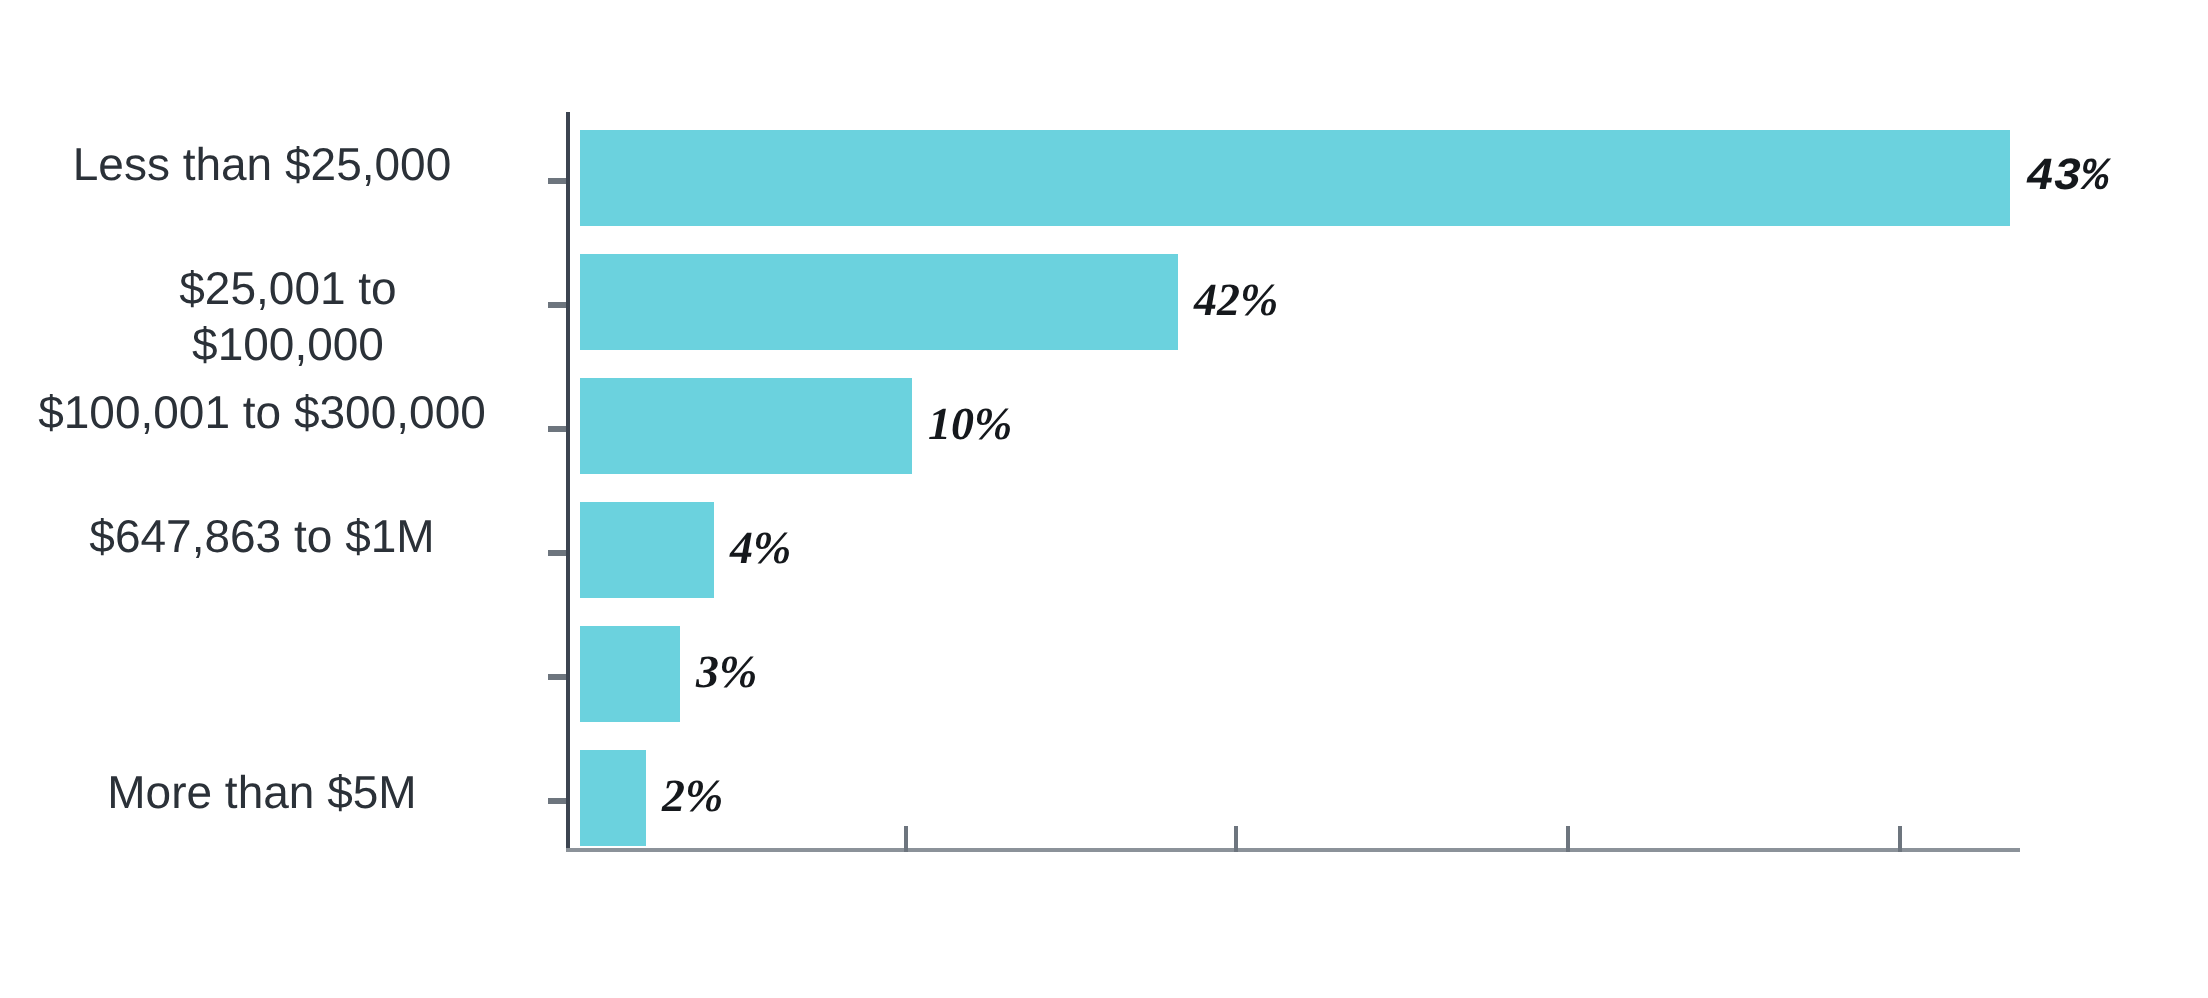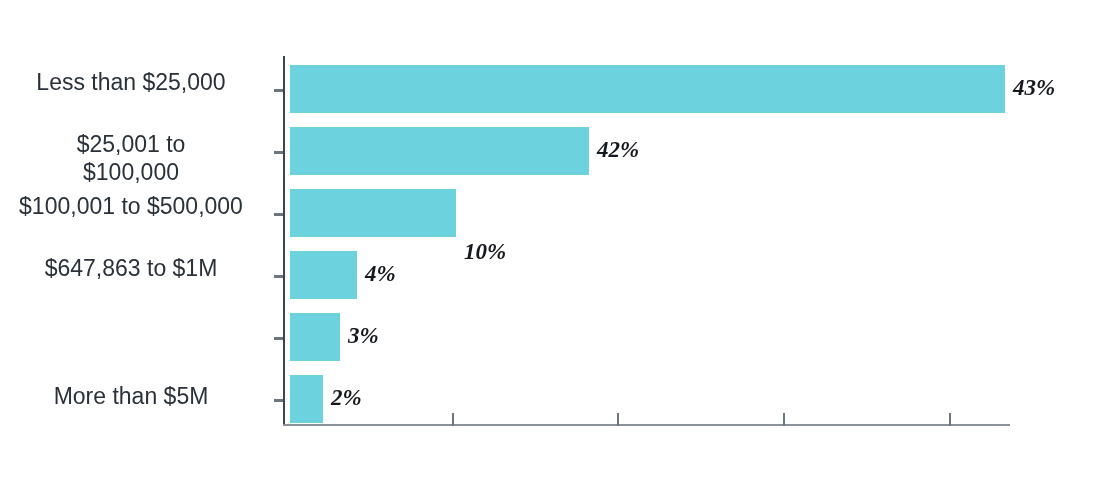--- a/index.html
+++ b/index.html
@@ -103,24 +103,24 @@
     white-space: pre-line;
   }
 </style>
 </head>
 <body>
 
 <div id="chart-root">
 
   <div class="cat-label-wrap" style="top:68px;">Less than $25,000</div>
 
-  <div class="cat-label-wrap" style="top:130px;">$25,001 to
+  <div class="cat-label-wrap" style="top:130px;padding-left:13px;">$25,001 to
 $100,000</div>
 
-  <div class="cat-label-wrap" style="top:192px;">$100,001 to $500,000</div>
+  <div class="cat-label-wrap" style="top:192px;">$100,001 to $300,000</div>
 
   <div class="cat-label-wrap" style="top:254px;">$647,863 to $1M</div>
 
 
   <div class="cat-label-wrap" style="top:382px;">More than $5M</div>
 
   <div class="y-axis-line"></div>
   <div class="x-axis-line"></div>
 
   <div class="plot-area">
@@ -132,31 +132,31 @@
     <div class="y-tick" style="top:281px;"></div>
     <div class="y-tick" style="top:343px;"></div>
 
     <div class="x-tick" style="left:169px;"></div>
     <div class="x-tick" style="left:334px;"></div>
     <div class="x-tick" style="left:500px;"></div>
     <div class="x-tick" style="left:666px;"></div>
 
     <div class="row" style="top:9px;">
       <div class="bar" style="width:715px;"></div>
-      <div class="bar-value" style="left:730px;">43%</div>
+      <div class="bar-value" style="left:730px;font-family:Liberation Mono, monospace;">43%</div>
     </div>
 
     <div class="row" style="top:71px;">
       <div class="bar" style="width:299px;"></div>
       <div class="bar-value" style="left:314px;">42%</div>
     </div>
 
     <div class="row" style="top:133px;">
       <div class="bar" style="width:166px;"></div>
-      <div class="bar-value" style="left:181px;margin-top:40px;">10%</div>
+      <div class="bar-value" style="left:181px;">10%</div>
     </div>
 
     <div class="row" style="top:195px;">
       <div class="bar" style="width:67px;"></div>
       <div class="bar-value" style="left:82px;">4%</div>
     </div>
 
     <div class="row" style="top:257px;">
       <div class="bar" style="width:50px;"></div>
       <div class="bar-value" style="left:65px;">3%</div>

